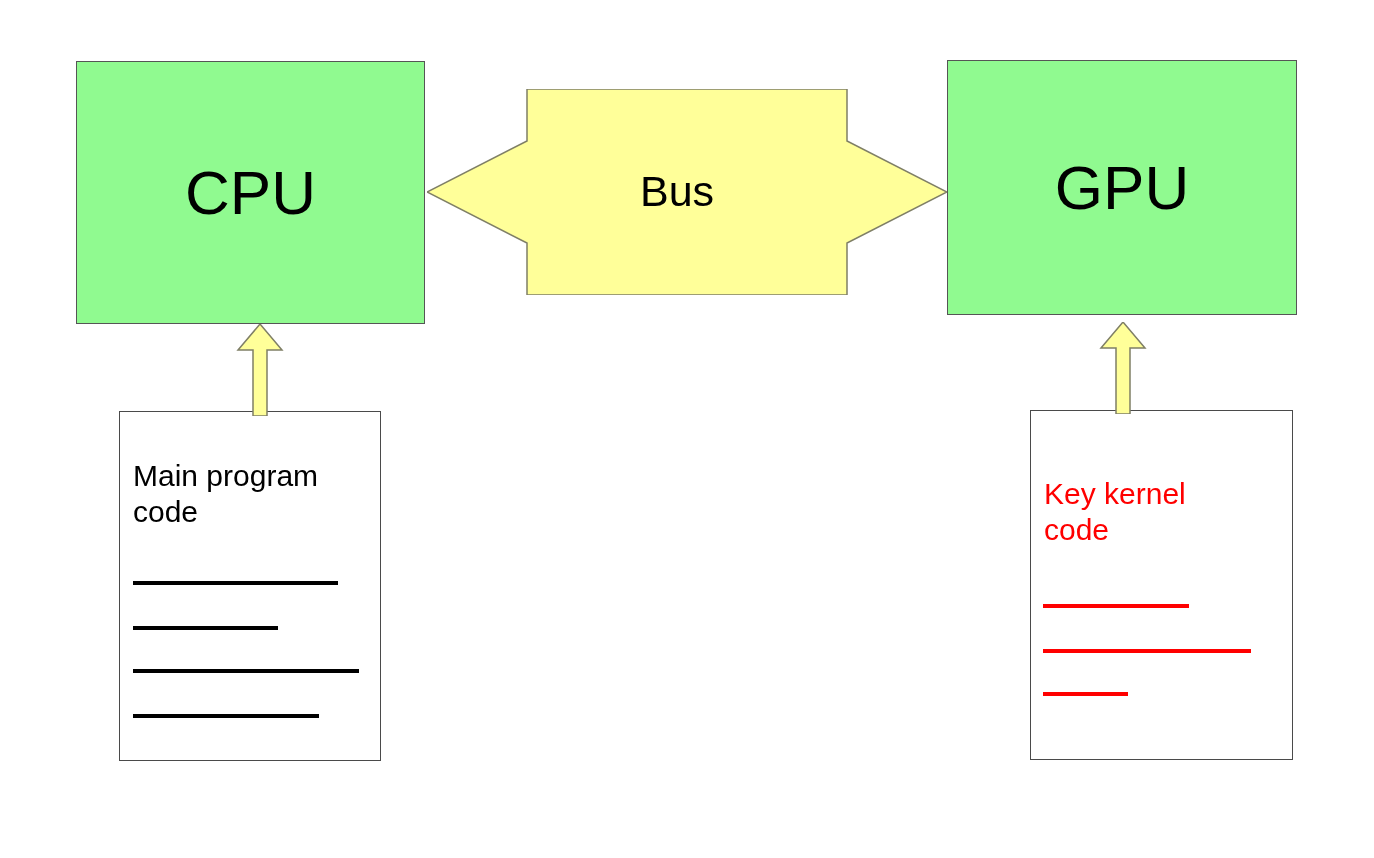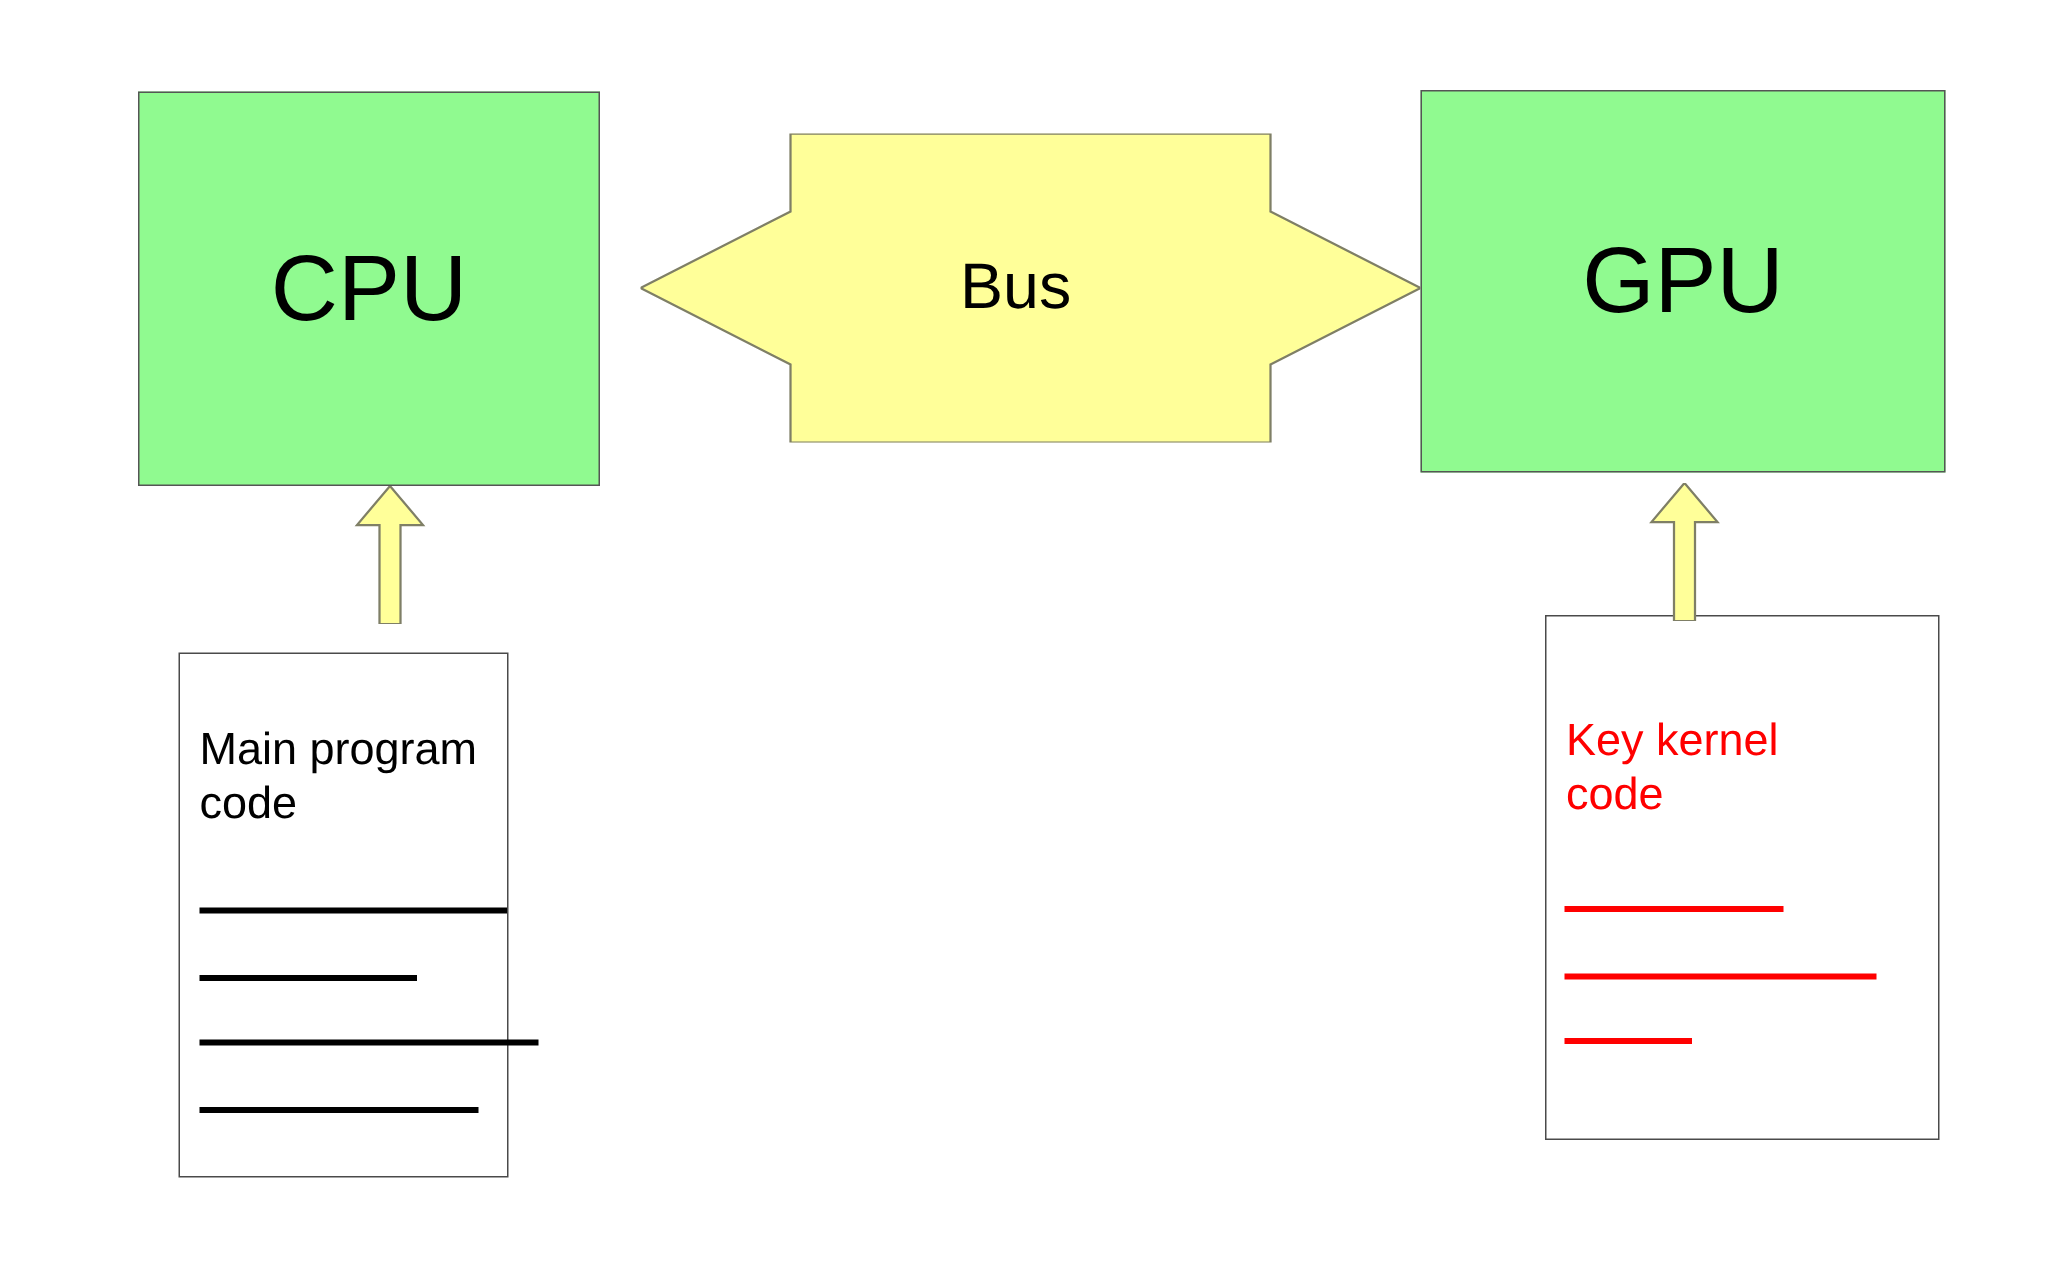--- a/index.html
+++ b/index.html
@@ -25,31 +25,31 @@
     display: flex;
     align-items: center;
     justify-content: center;
   }
   .proc-label {
     font-size: 62px;
     color: #000000;
     line-height: 1;
     letter-spacing: 0px;
   }
-  #cpu-box { left: 76px;  top: 61px; width: 308px; height: 263px; margin-left: 16px; }
+  #cpu-box { left: 76px;  top: 61px; width: 349px; height: 263px; }
   #gpu-box { left: 947px; top: 60px; width: 350px; height: 255px; }
 
   
   .code-box {
     position: absolute;
     box-sizing: border-box;
     background: #ffffff;
     border: 1px solid #4a4a4a;
   }
-  #main-code-box { left: 119px; top: 435px; width: 220px; height: 350px; }
+  #main-code-box { left: 119px; top: 411px; width: 262px; height: 350px; }
   #kernel-code-box { left: 990px; top: 410px; width: 263px; height: 350px; margin-left: 40px; }
 
   .code-title {
     position: absolute;
     font-size: 30px;
     line-height: 36px;
     white-space: pre-line;
   }
   #main-code-title   { left: 13px; top: 46px; color: #000000; }
   #kernel-code-title { left: 13px; top: 65px; color: #ff0000; }

